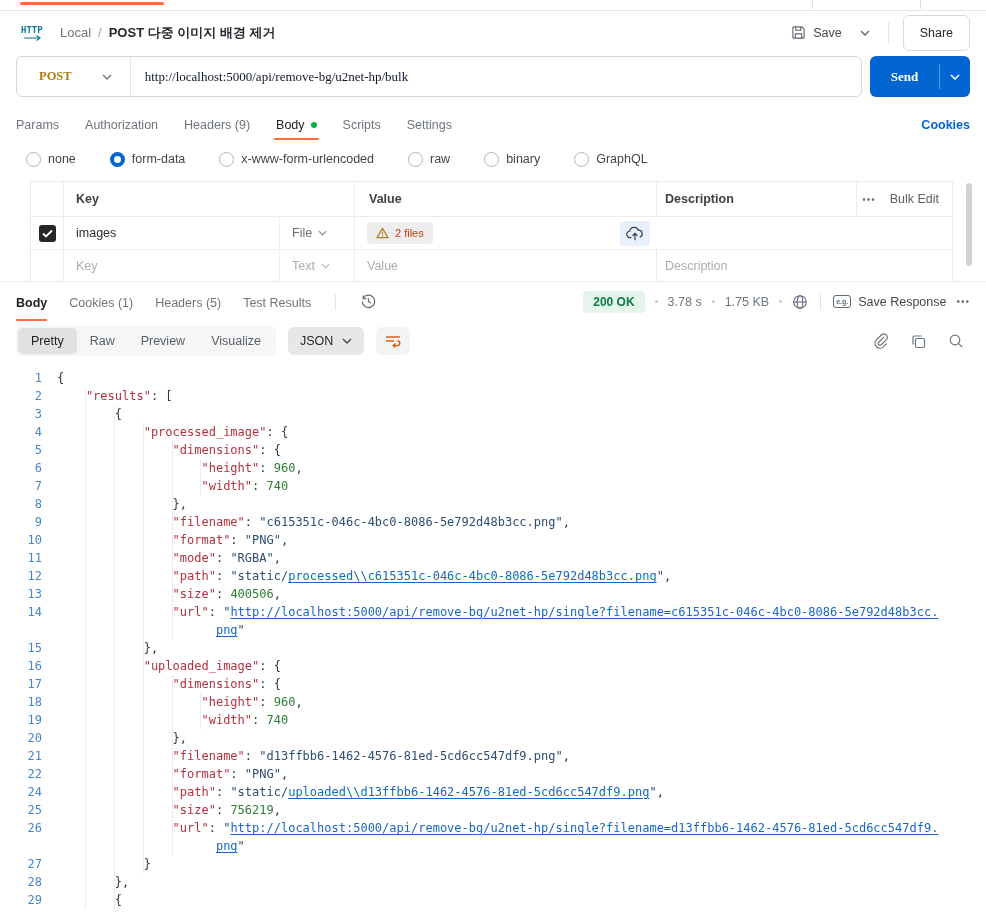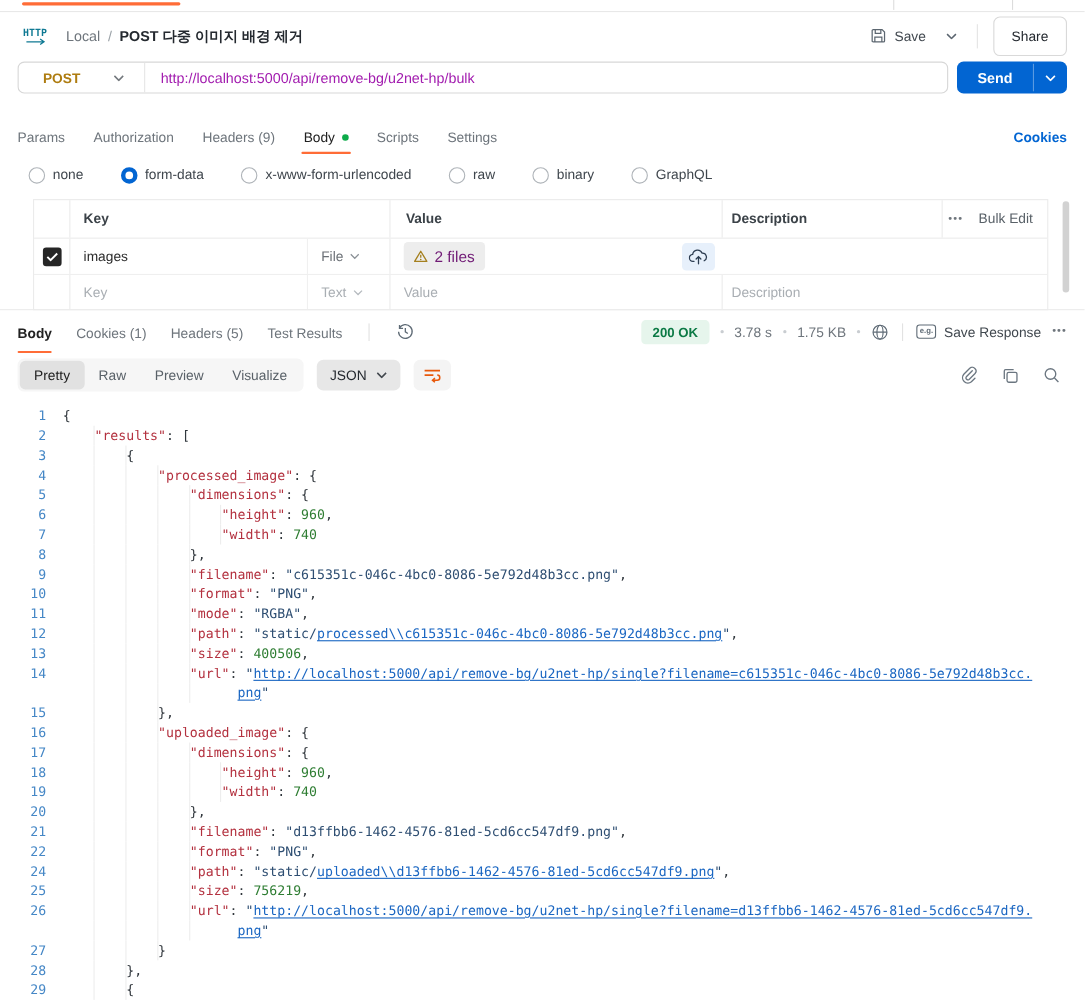--- a/index.html
+++ b/index.html
@@ -17,25 +17,25 @@
   .crumb .ws{color:#6E757C;font-size:13px;margin-left:10px;}
   .crumb .sep{color:#9AA1A7;font-size:13px;margin:0 7px;}
   .crumb .title{font-size:13px;font-weight:700;color:#24292F;}
   .crumb-right{margin-left:auto;display:flex;align-items:center;}
   .savegrp{display:flex;align-items:center;gap:7px;color:#41484F;font-size:12.5px;cursor:default;}
   .save-chev{margin-left:14px;display:flex;align-items:center;padding:4px;}
   .vdiv{width:1px;height:22px;background:#E4E4E4;margin:0 14px;}
   .sharebtn{border:1px solid #D9D9D9;border-radius:6px;padding:10px 16px;font-size:12.5px;color:#24292F;background:#fff;}
 
   
-  .urlrow{position:absolute;top:56px;left:16px;right:16px;height:29px;display:flex;gap:8px;}
+  .urlrow{position:absolute;top:56px;left:16px;right:16px;height:41px;display:flex;gap:8px;font-family:Liberation Serif, serif;}
   .urlbox{flex:1;border:1px solid #D7D7D7;border-radius:6px;display:flex;align-items:center;background:#fff;box-sizing:border-box;}
   .method{display:flex;align-items:center;gap:30px;padding:0 18px 0 22px;font-weight:700;font-size:12.5px;color:#AE7C10;height:100%;}
   .url-div{width:1px;align-self:stretch;background:#E6E6E6;}
-  .urltext{padding-left:14px;font-size:13px;color:#a21caf;}
+  .urltext{padding-left:14px;font-size:13px;color:#0f172a;}
   .send{width:100px;background:#0265D2;border-radius:6px;color:#fff;display:flex;align-items:center;}
   .send-main{flex:1;text-align:center;font-weight:600;font-size:13px;}
   .send-sep{width:1px;height:25px;background:rgba(255,255,255,.35);}
   .send-chev{width:30px;display:flex;justify-content:center;}
 
   
   .reqtabs{position:absolute;top:110px;left:0;right:0;height:30px;display:flex;align-items:center;padding:0 16px;gap:26px;font-size:12.5px;color:#6E757C;box-sizing:border-box;}
   .rtab{position:relative;}
   .rtab.active{color:#212121;display:flex;align-items:center;gap:6px;}
   .rtab.active::after{content:"";position:absolute;left:-2px;right:-2px;bottom:-8px;height:2px;background:#FF6C37;border-radius:1px;}
@@ -58,21 +58,21 @@
   .tc.bl{border-left:1px solid #EBEBEB;}
   .hlbl{font-size:12.5px;font-weight:600;color:#3B4248;padding-left:12px;}
   .bulkcell{justify-content:flex-end;gap:14px;padding-right:14px;color:#596168;font-size:12.5px;}
   .moredots{color:#6E757C;font-size:10px;letter-spacing:1px;}
   .cbx{width:17px;height:17px;background:#262626;border-radius:3px;display:flex;align-items:center;justify-content:center;margin:0 auto;}
   .kcell{justify-content:space-between;padding-left:12px;}
   .typesel{display:flex;align-items:center;gap:6px;color:#6B7076;font-size:12.5px;border-left:1px solid #F0F0F0;height:100%;padding:0 10px 0 12px;width:52px;box-sizing:content-box;}
   .kname{font-size:12.5px;color:#2B2B2B;}
   .ph{color:#A9AEB3;}
   .vcell{justify-content:space-between;padding:0 6px 0 12px;}
-  .badge{display:flex;align-items:center;gap:6px;background:#EDEDED;border-radius:4px;padding:5px 9px;font-size:14px;color:#701a75;}
+  .badge{display:flex;align-items:center;gap:6px;background:#EDEDED;border-radius:4px;padding:5px 9px;font-size:11px;color:#c2410c;}
   .cloudbtn{background:#E7F0FB;border-radius:4px;padding:5px 6px;}
   .scrollbar{position:absolute;top:183px;left:966px;width:6px;height:83px;background:#D2D2D2;border-radius:3px;}
 
   
   .resphead{position:absolute;top:281px;left:0;right:0;height:40px;border-top:1px solid #ECECEC;display:flex;align-items:center;padding:0 16px;box-sizing:border-box;font-size:12.5px;}
   .resptabs{display:flex;align-items:center;gap:22px;color:#6E757C;}
   .resp-tab{position:relative;padding:13px 0 11px;}
   .resp-tab.active{color:#212121;font-weight:600;}
   .resp-tab.active::after{content:"";position:absolute;left:0;right:0;bottom:0;height:2px;background:#FF6C37;border-radius:1px;}
   .rh-div{width:1px;height:16px;background:#E2E2E2;margin:0 2px;}

